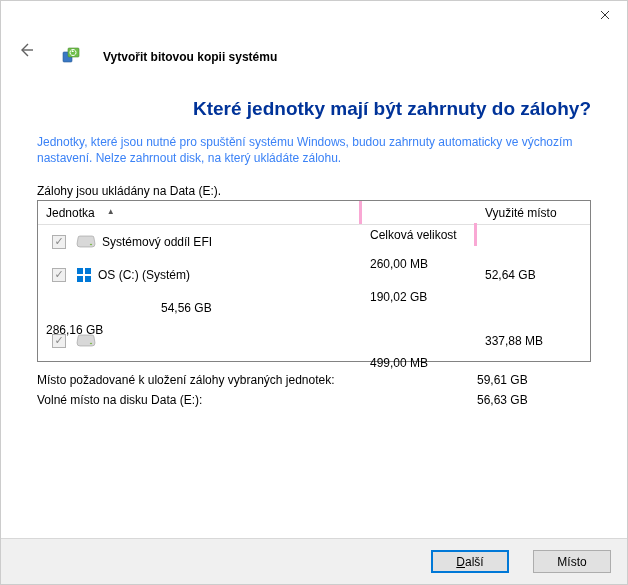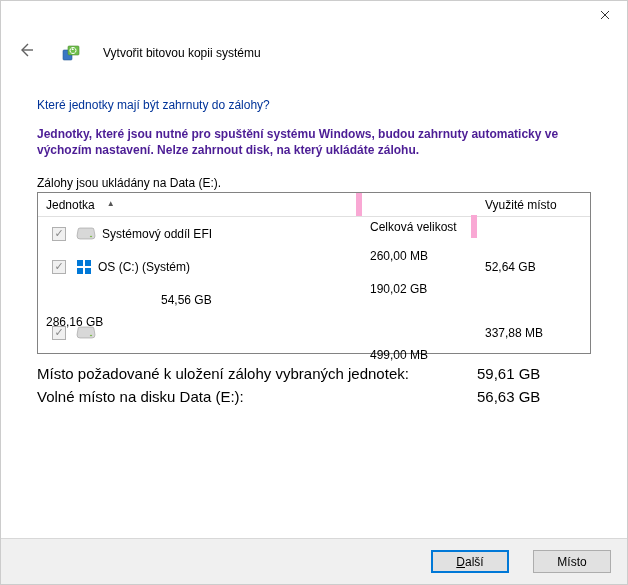--- a/index.html
+++ b/index.html
@@ -25,48 +25,49 @@
     height: 28px;
     display: flex;
     align-items: center;
     justify-content: center;
     font-size: 15px;
     color: #333;
     cursor: pointer;
   }
   .header-row {
     display: flex;
-    align-items: center;
+    align-items: flex-end;
     gap: 23px;
     padding: 0 12px 10px 12px;
     margin-top: 10px;
+    font-weight: bold;
   }
   .back-arrow {
     font-size: 18px;
     color: #606060;
     cursor: pointer;
     padding: 0 4px;
   }
   .hdr-icon svg { display: block; }
   .hdr-title { font-size: 12px; color: #000; }
   .content {
     padding: 16px 36px 0 36px;
   }
   .main-heading {
     color: #003399;
-    font-size: 12px;
-    font-weight: 400;
+    font-size: 19px;
+    font-weight: 700;
     margin: 8px 0 14px 0;
+    text-align: right;
   }
   .desc {
-    color: #4c1d95;
+    color: #3b82f6;
     font-size: 12px;
     line-height: 1.35;
     margin-bottom: 18px;
-    font-weight: bold;
   }
   .subline {
     font-size: 12px;
     margin-bottom: 2px;
   }
   .table-wrap {
     border: 1px solid #828282;
     height: 162px;
     background: #fff;
   }
@@ -124,21 +125,21 @@
   }
   .drive-icon svg { display:block; }
   .os-icon {
     width: 16px; height: 16px;
     display: inline-flex;
     flex: 0 0 16px;
   }
   .drive-label { }
   .summary {
     margin-top: 8px;
-    font-size: 15px;
+    font-size: 12px;
   }
   .summary-row {
     display: flex;
     padding: 3px 0;
   }
   .summary-label { flex: 0 0 440px; }
   .summary-val { }
   .footer {
     position: absolute;
     bottom: 0; left: 0; right: 0;
@@ -159,21 +160,21 @@
     background: #e1e1e1;
     border: 1px solid #adadad;
     cursor: pointer;
     padding: 0 10px;
   }
   .btn.primary {
     border: 1px solid #0078d7;
     box-shadow: inset 0 0 0 1px #0078d7;
   }
   .btn .accel { text-decoration: underline; }
-  .col-divider { border-right: 6px solid #f9a8d4; height: 100%; display:flex; align-items:center;}
+  .col-divider { border-right: 3px solid #f9a8d4; height: 100%; display:flex; align-items:center;}
 </style>
 </head>
 <body>
 
 <div class="titlebar">
   <div class="close-btn">
     <svg width="10" height="10" viewBox="0 0 10 10">
         <path d="M1 1 L9 9 M9 1 L1 9" stroke="currentColor" stroke-width="1"></path>
       </svg>
   </div>

